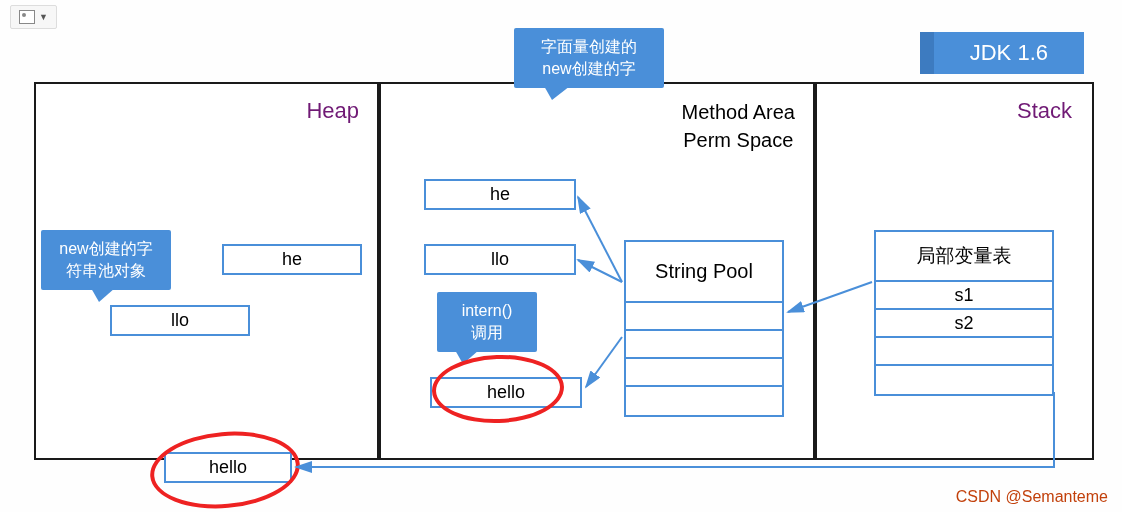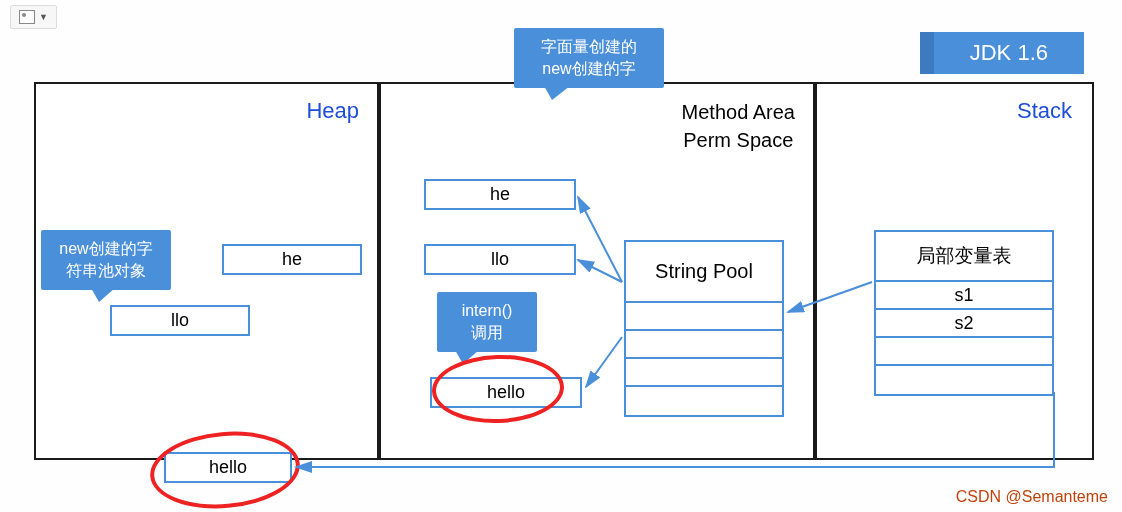--- a/index.html
+++ b/index.html
@@ -13,21 +13,21 @@
     .jdk-banner { position: absolute; top: 32px; right: 38px; background: #4a8fd9; color: #fff; font-size: 22px; padding: 8px 36px; font-weight: 400; }
     .jdk-banner::before { content: ""; position: absolute; left: -14px; top: 0; width: 14px; height: 100%; background: #3d7bc0; }
     
     .diagram { position: absolute; top: 82px; left: 34px; width: 1062px; height: 382px; }
     
     .panel { position: absolute; border: 2px solid #1a1a1a; background: #fff; }
     .heap { left: 0; top: 0; width: 345px; height: 378px; }
     .method-area { left: 345px; top: 0; width: 436px; height: 378px; }
     .stack { left: 781px; top: 0; width: 279px; height: 378px; }
     
-    .panel-title { position: absolute; font-size: 22px; color: #1d4ed8; }
+    .panel-title { position: absolute; font-size: 22px; color: #701a75; }
     .heap .panel-title { top: 14px; right: 18px; }
     .stack .panel-title { top: 14px; right: 20px; }
     
     .method-area-label { position: absolute; top: 14px; right: 18px; text-align: center; font-size: 20px; line-height: 28px; }
     
     .callout { position: absolute; background: #4a8fd9; color: #fff; text-align: center; font-size: 16px; line-height: 22px; padding: 8px 10px; border-radius: 2px; }
     .callout-tail { position: absolute; width: 0; height: 0; }
     
     .callout-new { top: 148px; left: 7px; width: 130px; }
     .callout-new .callout-tail { bottom: -12px; left: 50px; border-left: 8px solid transparent; border-right: 16px solid transparent; border-top: 14px solid #4a8fd9; }

